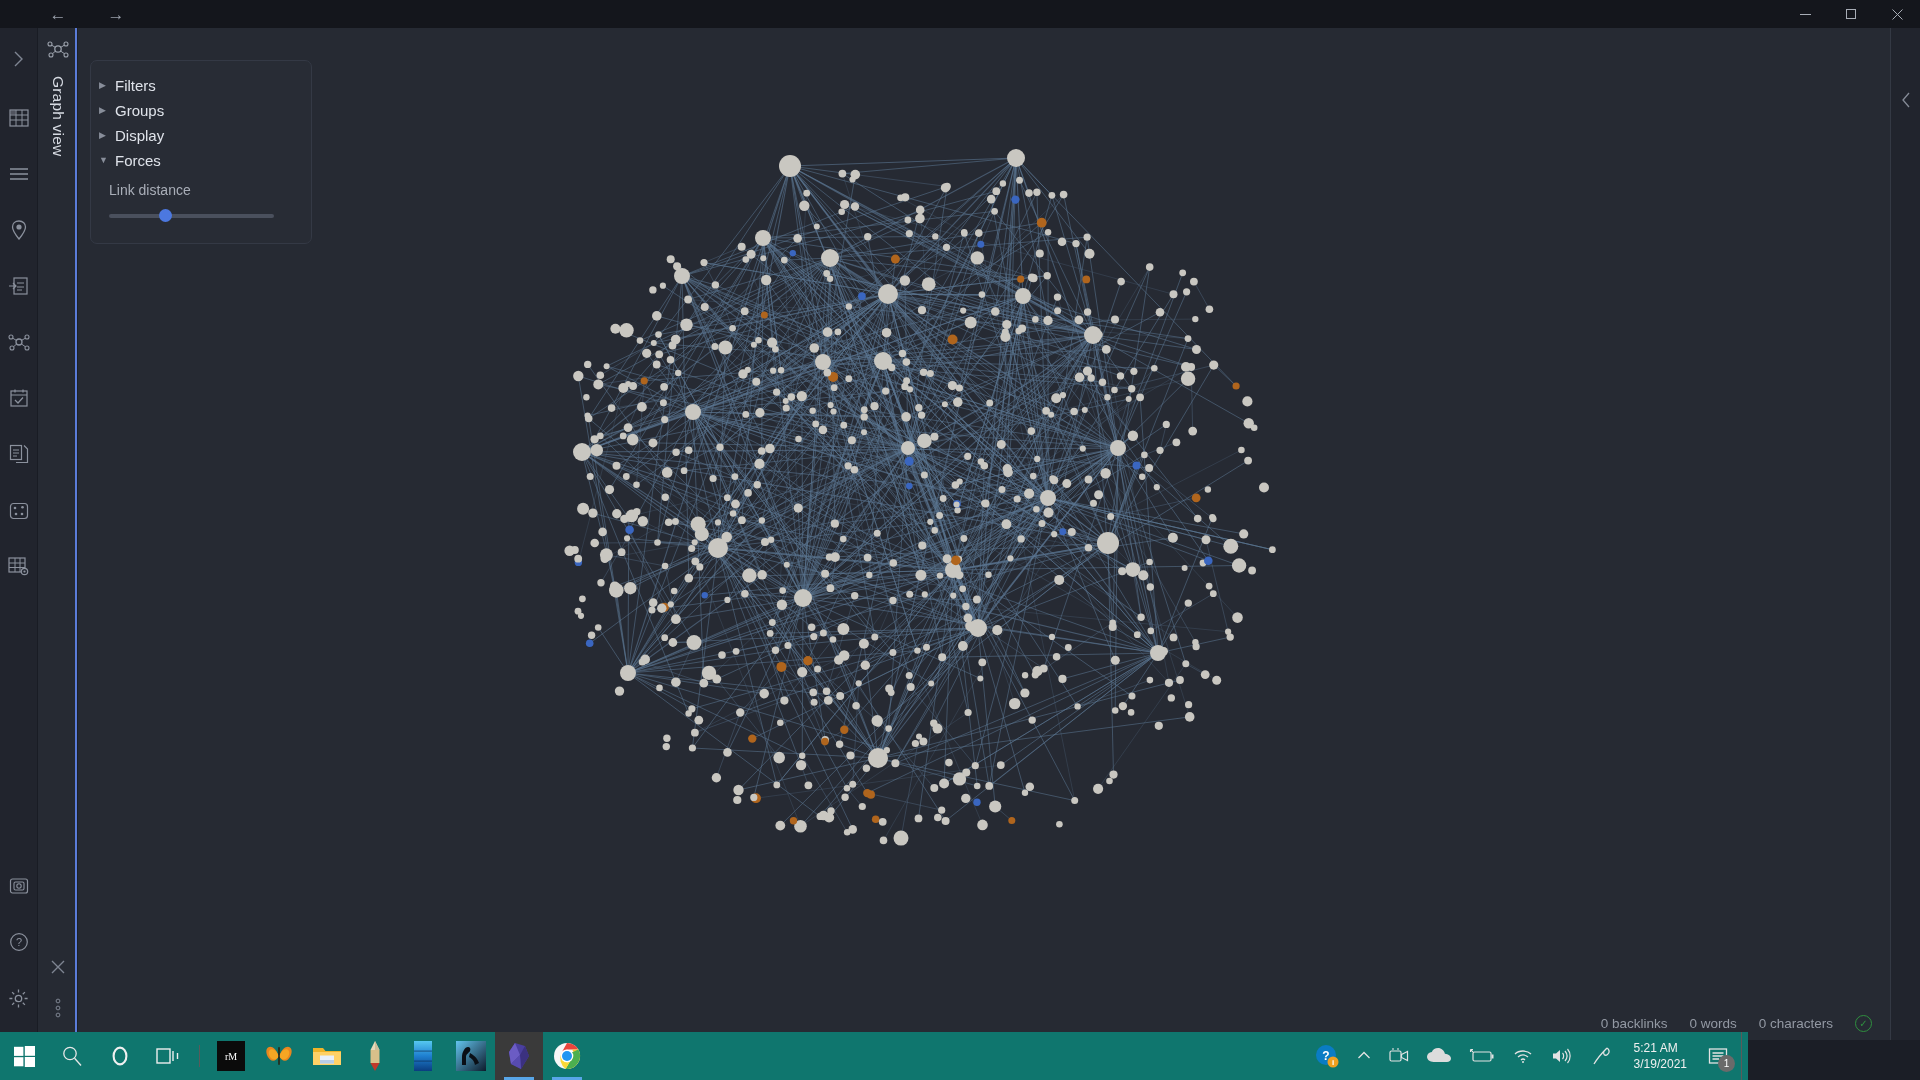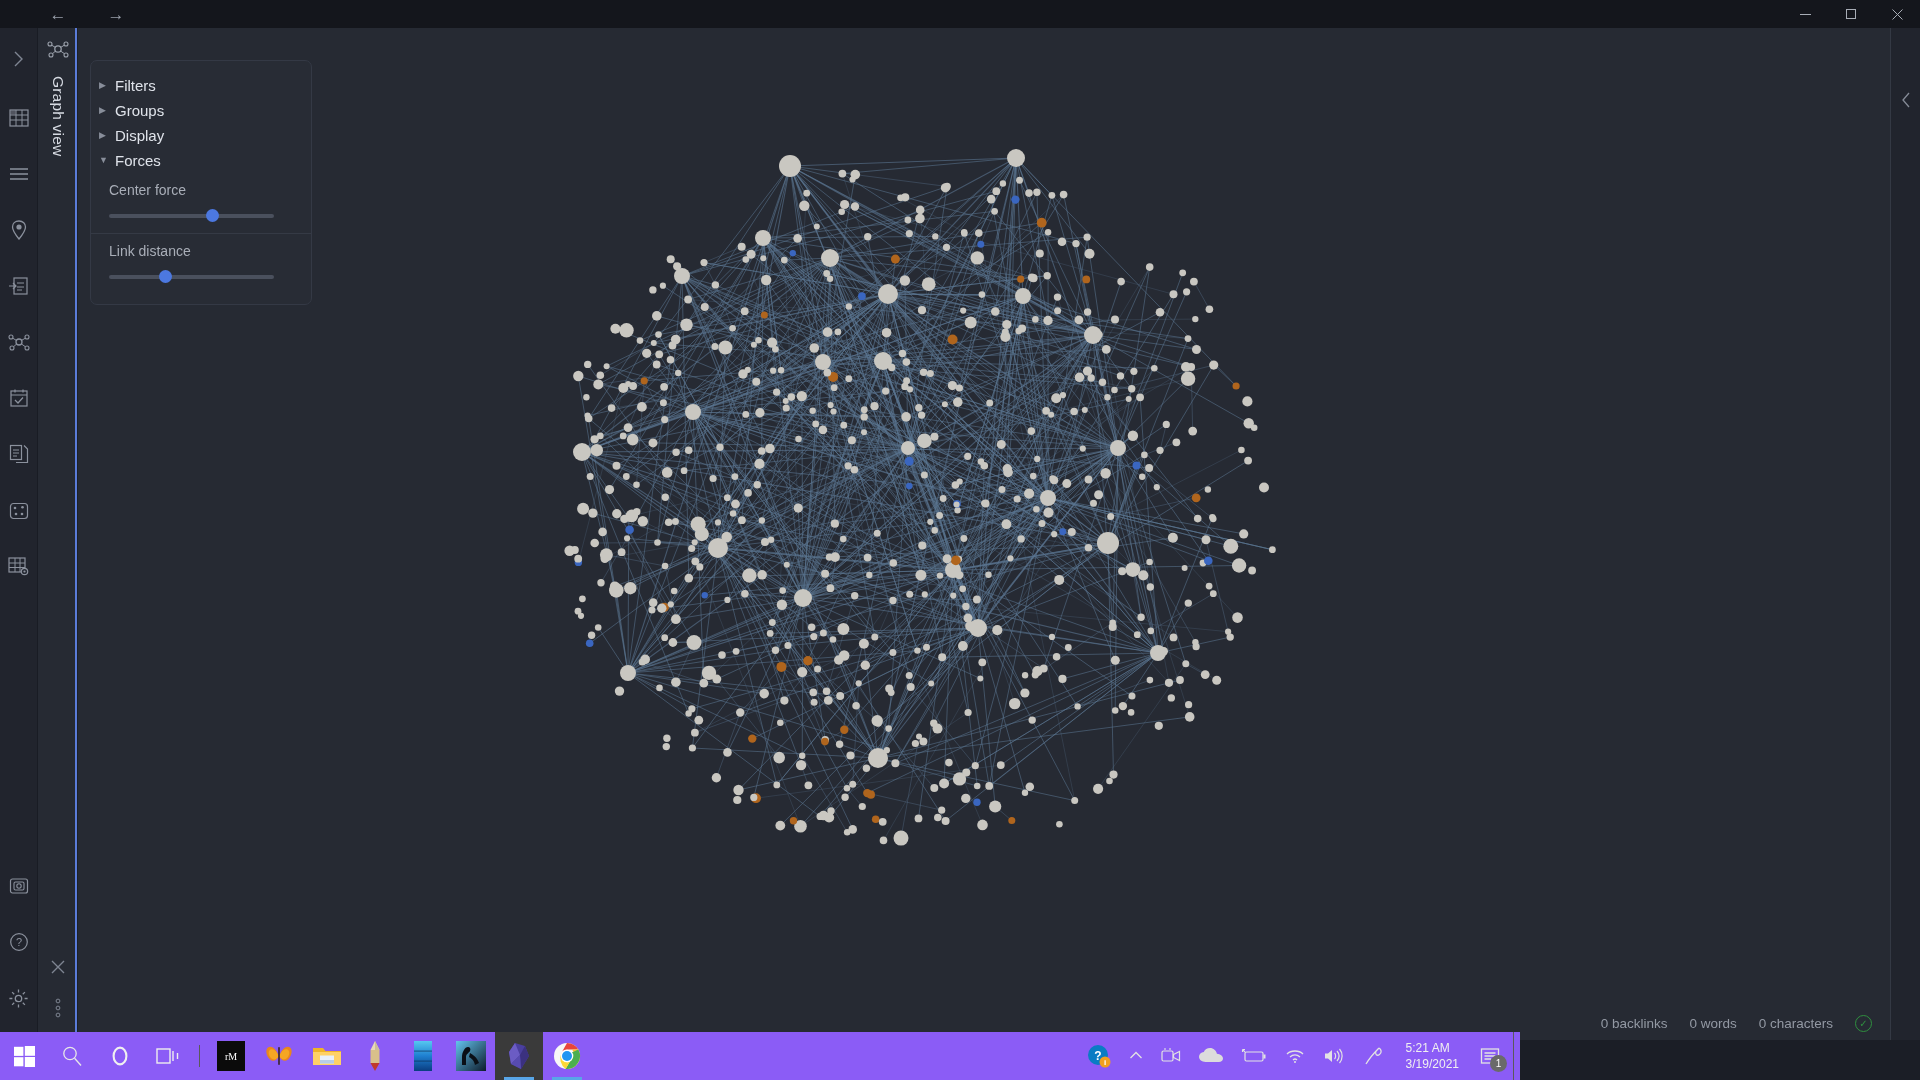--- a/index.html
+++ b/index.html
@@ -95,22 +95,22 @@
     position:absolute; left:78px; right:30px; bottom:0; height:34px;
     background:#262a33; display:flex; align-items:center; justify-content:flex-end;
     gap:22px; padding-right:18px; color:#9399a4; font-size:13.5px;
   }
   #sync-ok { width:17px; height:17px; border:1.6px solid #2f8f3f; border-radius:50%;
              display:flex; align-items:center; justify-content:center;
              color:#2f8f3f; font-size:10px; }
 
   
   #taskbar {
-    position:absolute; left:0; bottom:0; width:1520px; height:48px;
-    background:#8b5cf6; display:flex; align-items:center;
+    position:absolute; left:0; bottom:0; width:1748px; height:48px;
+    background:#0f766e; display:flex; align-items:center;
   }
   .tb-item { width:48px; height:48px; display:flex; align-items:center;
              justify-content:center; position:relative; }
   .tb-item.active { background:#3a3a3a; }
   .tb-item.active:after { content:""; position:absolute; bottom:0; left:9px;
                           width:30px; height:3px; background:#58a6e8; }
   .tb-item.running:after { content:""; position:absolute; bottom:0; left:9px;
                            width:30px; height:3px; background:#58a6e8; }
   #tb-sep { width:1px; height:22px; background:#5a5a5a; margin:0 7px; }
   #tray { margin-left:auto; display:flex; align-items:center; height:48px; }
@@ -1813,27 +1813,20 @@
     <div class="collapsible">
       <span class="tri">▶</span>
       <span class="collapsible-title">Display</span>
     </div>
     <div class="collapsible">
       <span class="tri open">▼</span>
       <span class="collapsible-title">Forces</span>
     </div>
 
     <div class="setting">
-      <div class="setting-label">Center force</div>
-      <div class="slider">
-        <div class="slider-track"></div>
-        <div class="slider-thumb" style="left: 97.45px;"></div>
-      </div>
-    </div>
-    <div class="setting">
       <div class="setting-label">Link distance</div>
       <div class="slider">
         <div class="slider-track"></div>
         <div class="slider-thumb" style="left: 49.6px;"></div>
       </div>
     </div>
   </div>
 
   <div id="statusbar">
     <span>0 backlinks</span>

